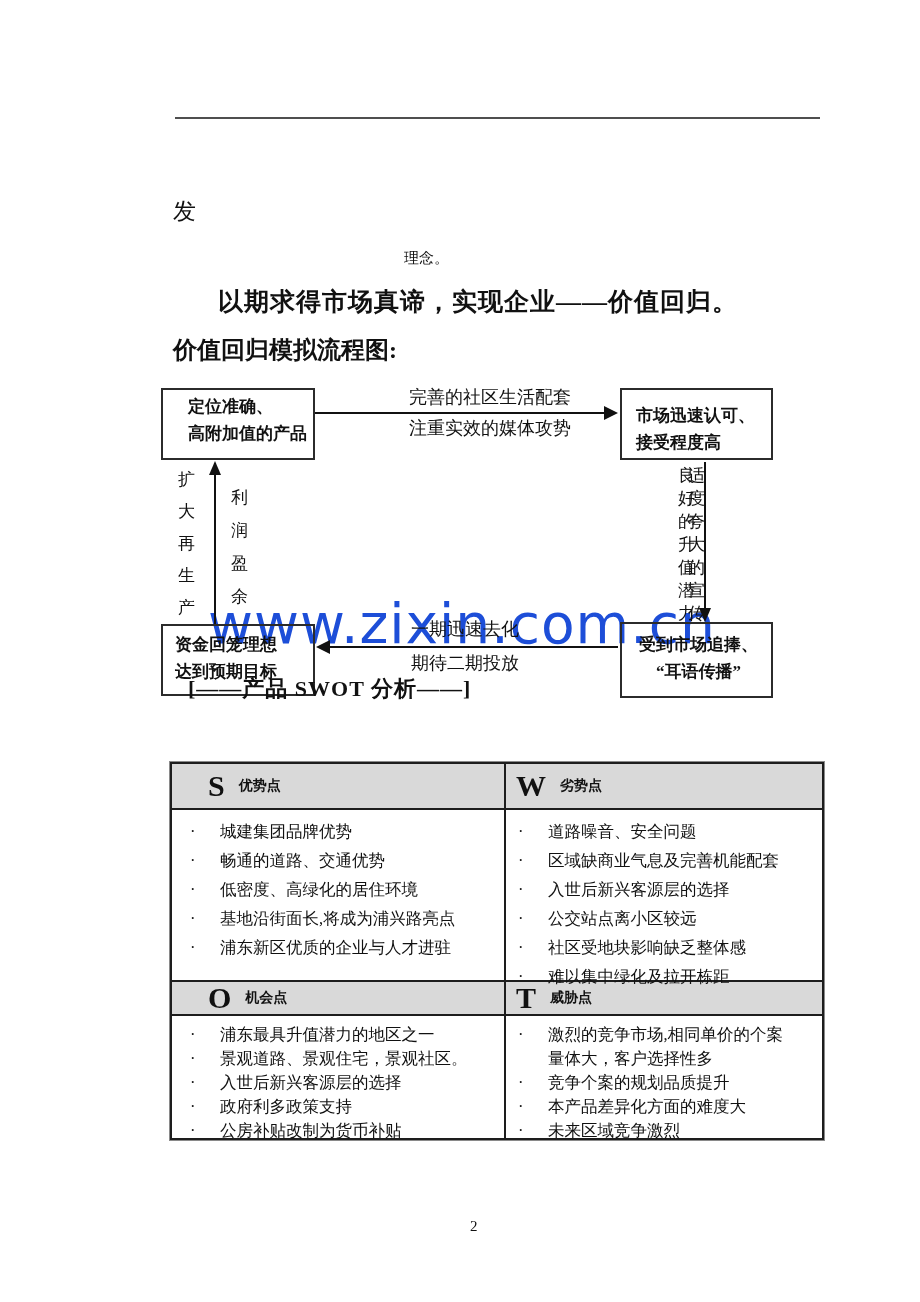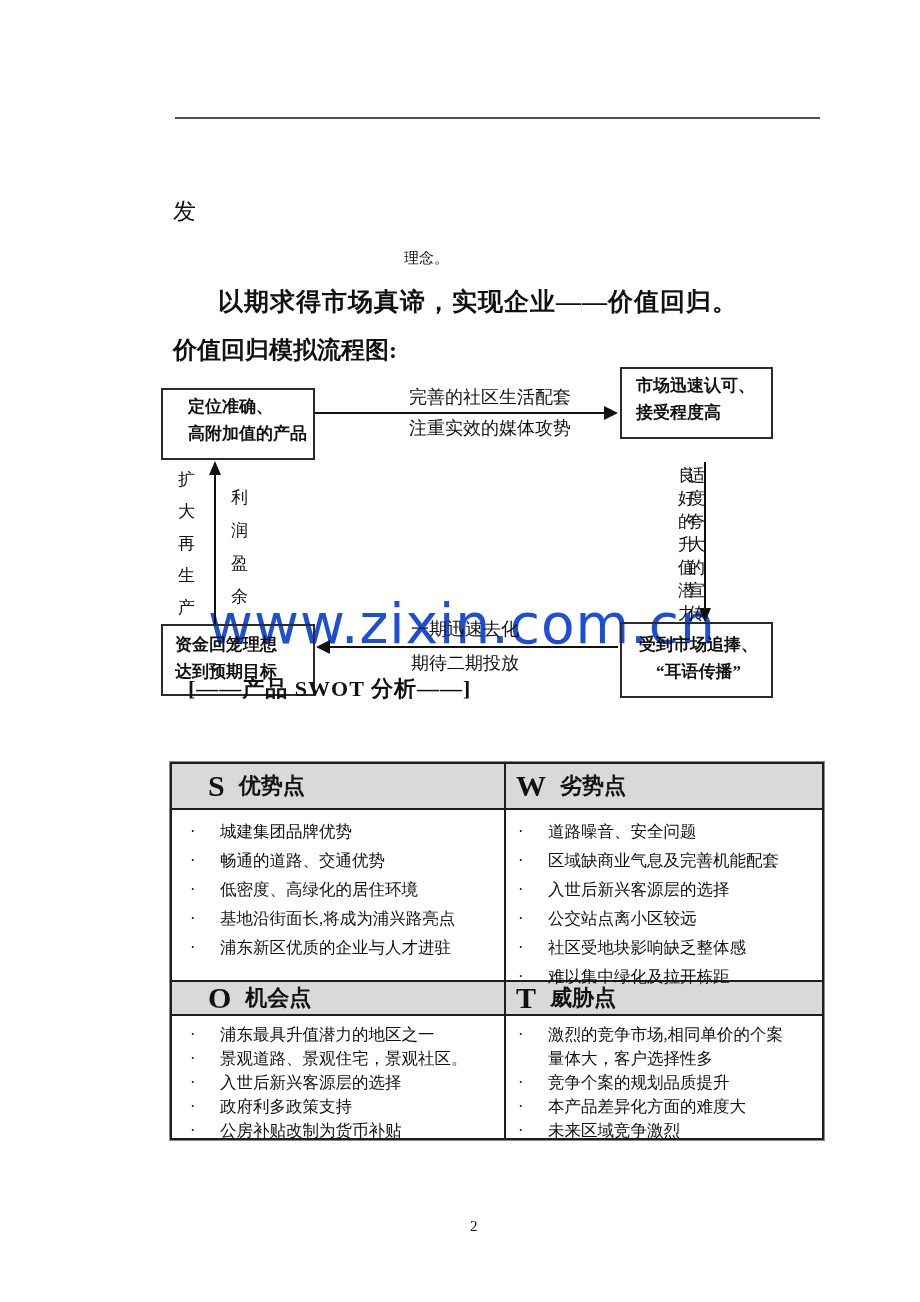--- a/index.html
+++ b/index.html
@@ -17,21 +17,21 @@
   .t-flowtitle{left:173px;top:334px;font-size:24px;font-weight:bold;}
   
   .watermark{
     left:208px;top:592px;width:540px;font-size:55px;color:#1d4ed8;
     font-family:"DejaVu Sans","Liberation Sans",sans-serif;letter-spacing:1px;z-index:1;
   }
   
   .fc{z-index:2;}
   .fcbox{border:2px solid #2b2b2b;font-weight:bold;font-size:17px;line-height:27px;box-sizing:border-box;}
   .box-a{left:161px;top:388px;width:154px;height:72px;padding:3px 4px 0 25px;}
-  .box-b{left:620px;top:367px;width:153px;height:72px;padding:3px 4px 0 14px;}
+  .box-b{left:620px;top:388px;width:153px;height:72px;padding:12px 4px 0 14px;}
   .box-c{left:161px;top:624px;width:154px;height:72px;padding:5px 4px 16px 12px;}
   .box-d{left:620px;top:622px;width:153px;height:76px;padding:7px 0 0 4px;text-align:center;}
   .hline-top{left:315px;top:412px;width:294px;height:2px;background:#111;}
   .hline-bot{left:326px;top:646px;width:292px;height:2px;background:#111;}
   .arr-right{left:604px;top:406px;width:0;height:0;border-left:14px solid #111;border-top:7px solid transparent;border-bottom:7px solid transparent;}
   .arr-left{left:316px;top:640px;width:0;height:0;border-right:14px solid #111;border-top:7px solid transparent;border-bottom:7px solid transparent;}
   .vline-left{left:214px;top:463px;width:2px;height:161px;background:#111;}
   .arr-up{left:209px;top:461px;width:0;height:0;border-bottom:14px solid #111;border-left:6px solid transparent;border-right:6px solid transparent;}
   .vline-right{left:704px;top:462px;width:2px;height:147px;background:#111;}
   .arr-down{left:699px;top:608px;width:0;height:0;border-top:14px solid #111;border-left:6px solid transparent;border-right:6px solid transparent;}
@@ -53,21 +53,21 @@
   }
   .trow{display:flex;box-sizing:border-box;}
   .tcell{box-sizing:border-box;}
   .cleft{width:336px;border-right:2px solid #1d1d1d;}
   .cright{width:318px;}
   .hrow{background:#d9d9d9;border-bottom:2px solid #1d1d1d;}
   .hrow1{height:46px;}
   .hrow2{height:36px;border-top:2px solid #1d1d1d;}
   .hcell{display:flex;align-items:center;}
   .hcell .bigletter{font-size:30px;font-weight:bold;font-family:"Liberation Serif","DejaVu Serif",serif;}
-  .hcell .hlabel{font-size:22px;font-weight:bold;margin-left:14px;}
+  .hcell .hlabel{font-size:14px;font-weight:bold;margin-left:14px;}
   .ind-deep{padding-left:36px;}
   .ind-shallow{padding-left:10px;}
   .brow1{height:170px;}
   .brow2{height:122px;}
   .bcell{padding-top:7px;font-size:16.5px;}
   .brow1 .li{line-height:29px;}
   .brow2 .li{line-height:24px;}
   .li{display:flex;}
   .cleft .li{padding-left:14px;}
   .cright .li{padding-left:8px;}

